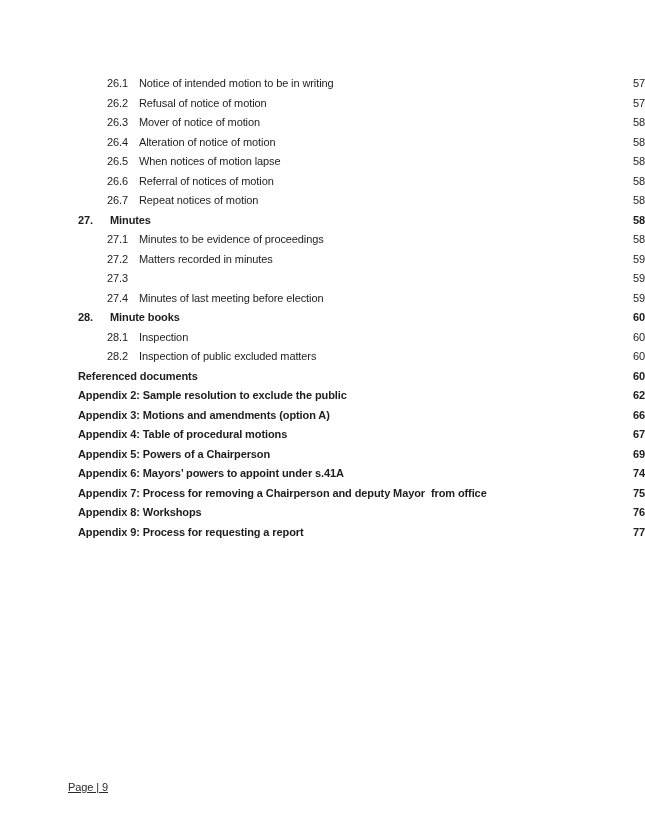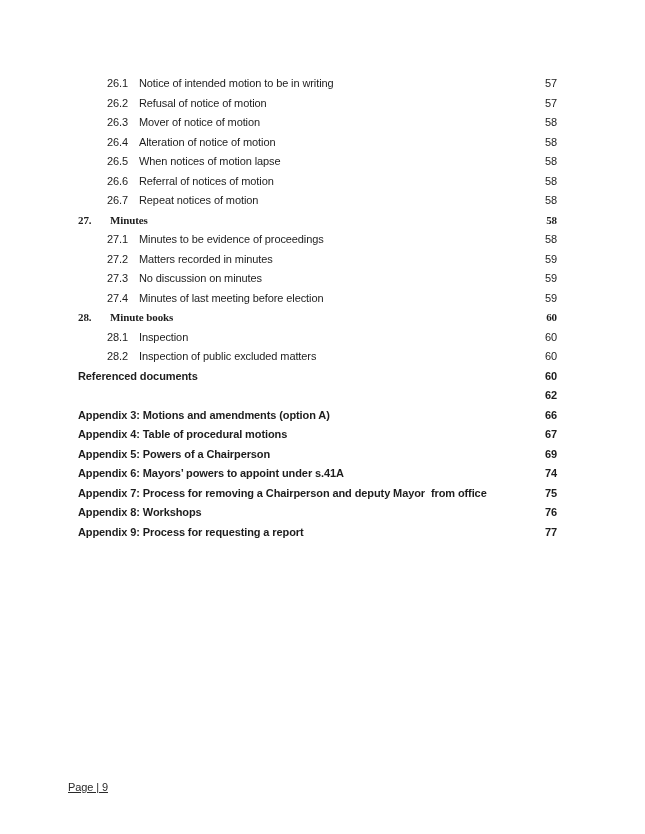--- a/index.html
+++ b/index.html
@@ -22,24 +22,23 @@
     left: 0;
     right: 0;
   }
   .toc-row {
     display: flex;
     align-items: baseline;
     height: 19.5px;
     line-height: 19.5px;
     font-size: 11px;
     letter-spacing: -0.1px;
-    padding-right: 88px;
   }
   .toc-row.sub     { padding-left: 107px; font-weight: 400; }
-  .toc-row.section { padding-left: 78px;  font-weight: 700; font-family: Liberation Serif, serif; }
+  .toc-row.section { padding-left: 78px;  font-weight: 700; }
   .toc-row.heading { padding-left: 78px;  font-weight: 700; }
   .toc-num {
     flex: 0 0 32px;
   }
   .toc-label {
     white-space: pre;
     overflow: hidden;
   }
   .toc-page {
     margin-left: auto;
@@ -107,21 +106,20 @@
         <span class="toc-label">Minutes to be evidence of proceedings</span>
         <span class="toc-page">58</span>
       </div>
       <div class="toc-row sub">
         <span class="toc-num">27.2</span>
         <span class="toc-label">Matters recorded in minutes</span>
         <span class="toc-page">59</span>
       </div>
       <div class="toc-row sub">
         <span class="toc-num">27.3</span>
-        <span class="toc-label">No discussion on minutes</span>
         <span class="toc-page">59</span>
       </div>
       <div class="toc-row sub">
         <span class="toc-num">27.4</span>
         <span class="toc-label">Minutes of last meeting before election</span>
         <span class="toc-page">59</span>
       </div>
       <div class="toc-row section">
         <span class="toc-num">28.</span>
         <span class="toc-label">Minute books</span>
@@ -135,20 +133,21 @@
       <div class="toc-row sub">
         <span class="toc-num">28.2</span>
         <span class="toc-label">Inspection of public excluded matters</span>
         <span class="toc-page">60</span>
       </div>
       <div class="toc-row heading">
         <span class="toc-label">Referenced documents</span>
         <span class="toc-page">60</span>
       </div>
       <div class="toc-row heading">
+        <span class="toc-label">Appendix 2: Sample resolution to exclude the public</span>
         <span class="toc-page">62</span>
       </div>
       <div class="toc-row heading">
         <span class="toc-label">Appendix 3: Motions and amendments (option A)</span>
         <span class="toc-page">66</span>
       </div>
       <div class="toc-row heading">
         <span class="toc-label">Appendix 4: Table of procedural motions</span>
         <span class="toc-page">67</span>
       </div>

